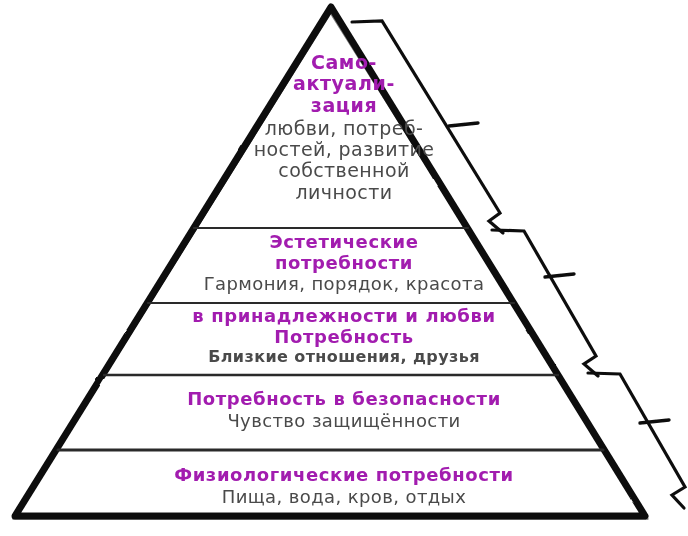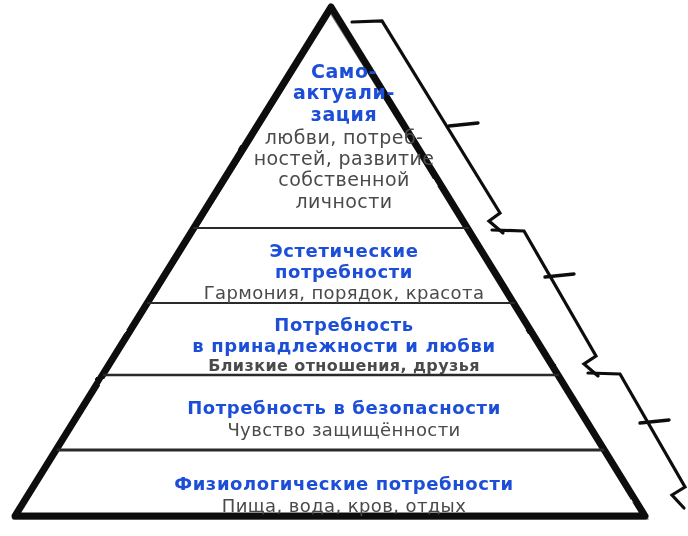--- a/index.html
+++ b/index.html
@@ -29,22 +29,21 @@
   .tier-text {
     position: absolute;
     text-align: center;
     line-height: 1.06;
     color: #1a1a1a;
     user-select: none;
   }
   .tier-title {
     font-weight: bold;
     letter-spacing: 0.6px;
-    color: #1d4ed8;
-    margin-top: 9px;
+    color: #a21caf;
   }
   .tier-desc {
     font-weight: normal;
     color: #4a4a4a;
     letter-spacing: 0.4px;
   }
   
   #tier-1 {
     left: 198px;
     top: 52px;
@@ -152,22 +151,22 @@
       <div>Эстетические</div>
       <div>потребности</div>
     </div>
     <div class="tier-desc">
       <div>Гармония, порядок, красота</div>
     </div>
   </div>
 
   <div class="tier-text" id="tier-3">
     <div class="tier-title">
+      <div>в принадлежности и любви</div>
       <div>Потребность</div>
-      <div>в принадлежности и любви</div>
     </div>
     <div class="tier-desc">
       <div>Близкие отношения, друзья</div>
     </div>
   </div>
 
   <div class="tier-text" id="tier-4">
     <div class="tier-title">
       <div>Потребность в безопасности</div>
     </div>

